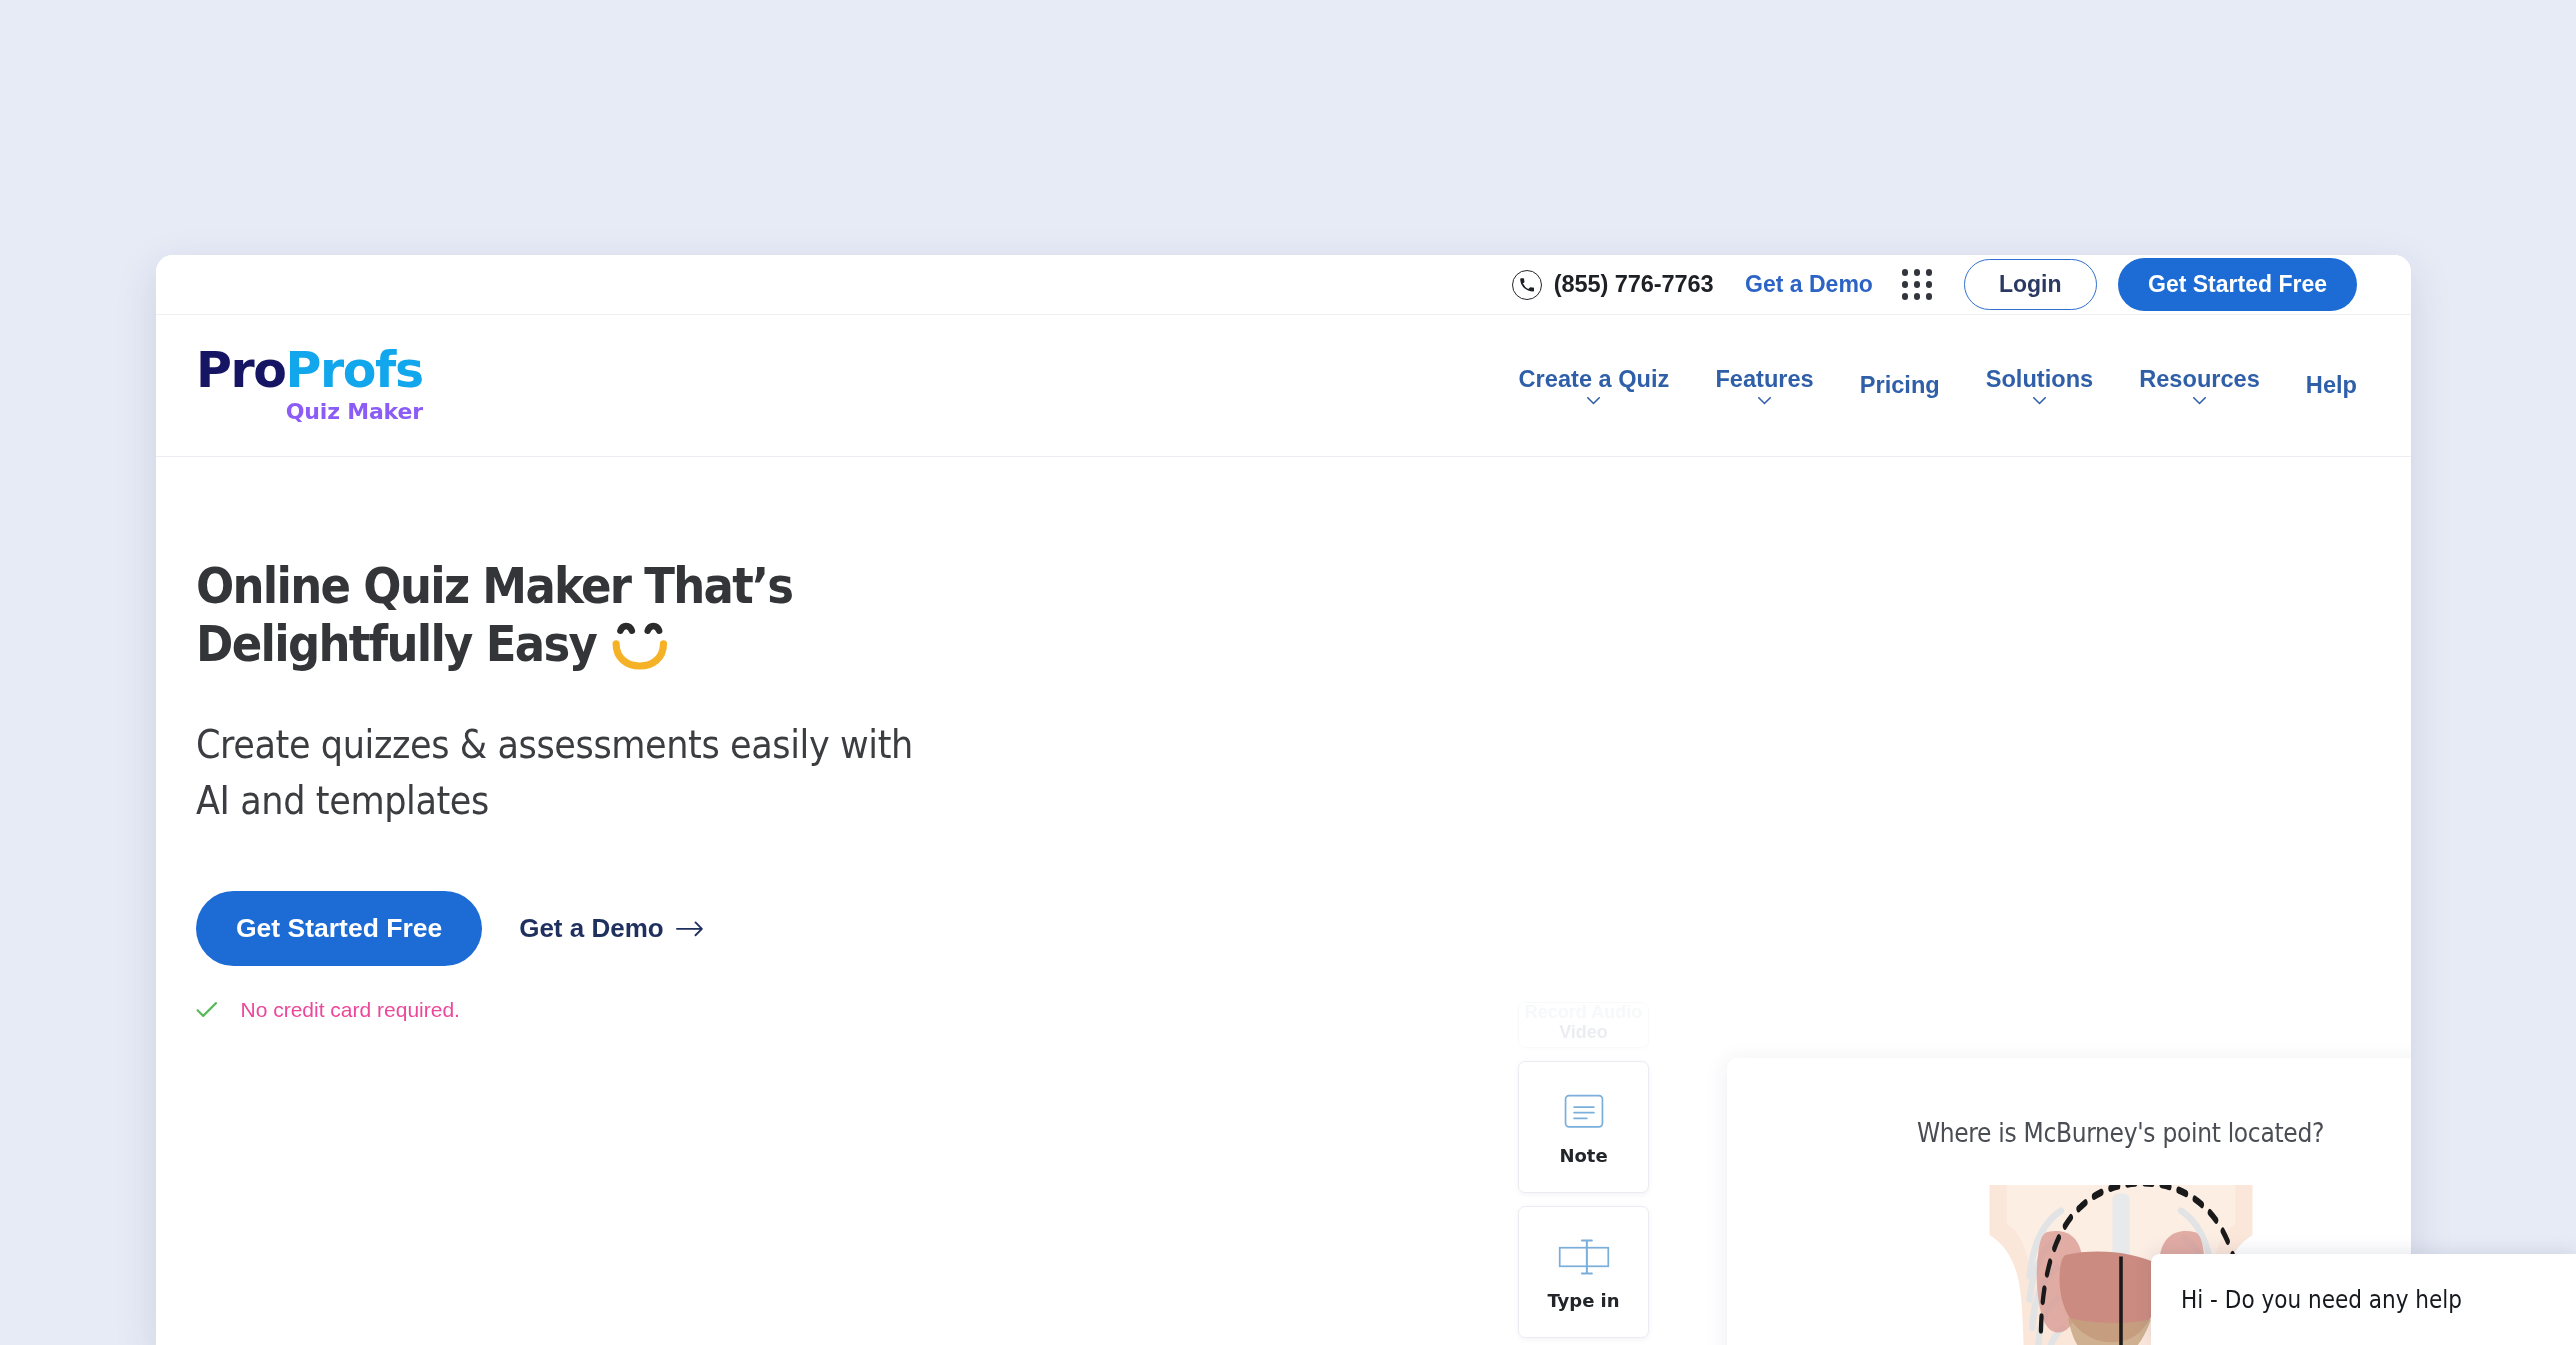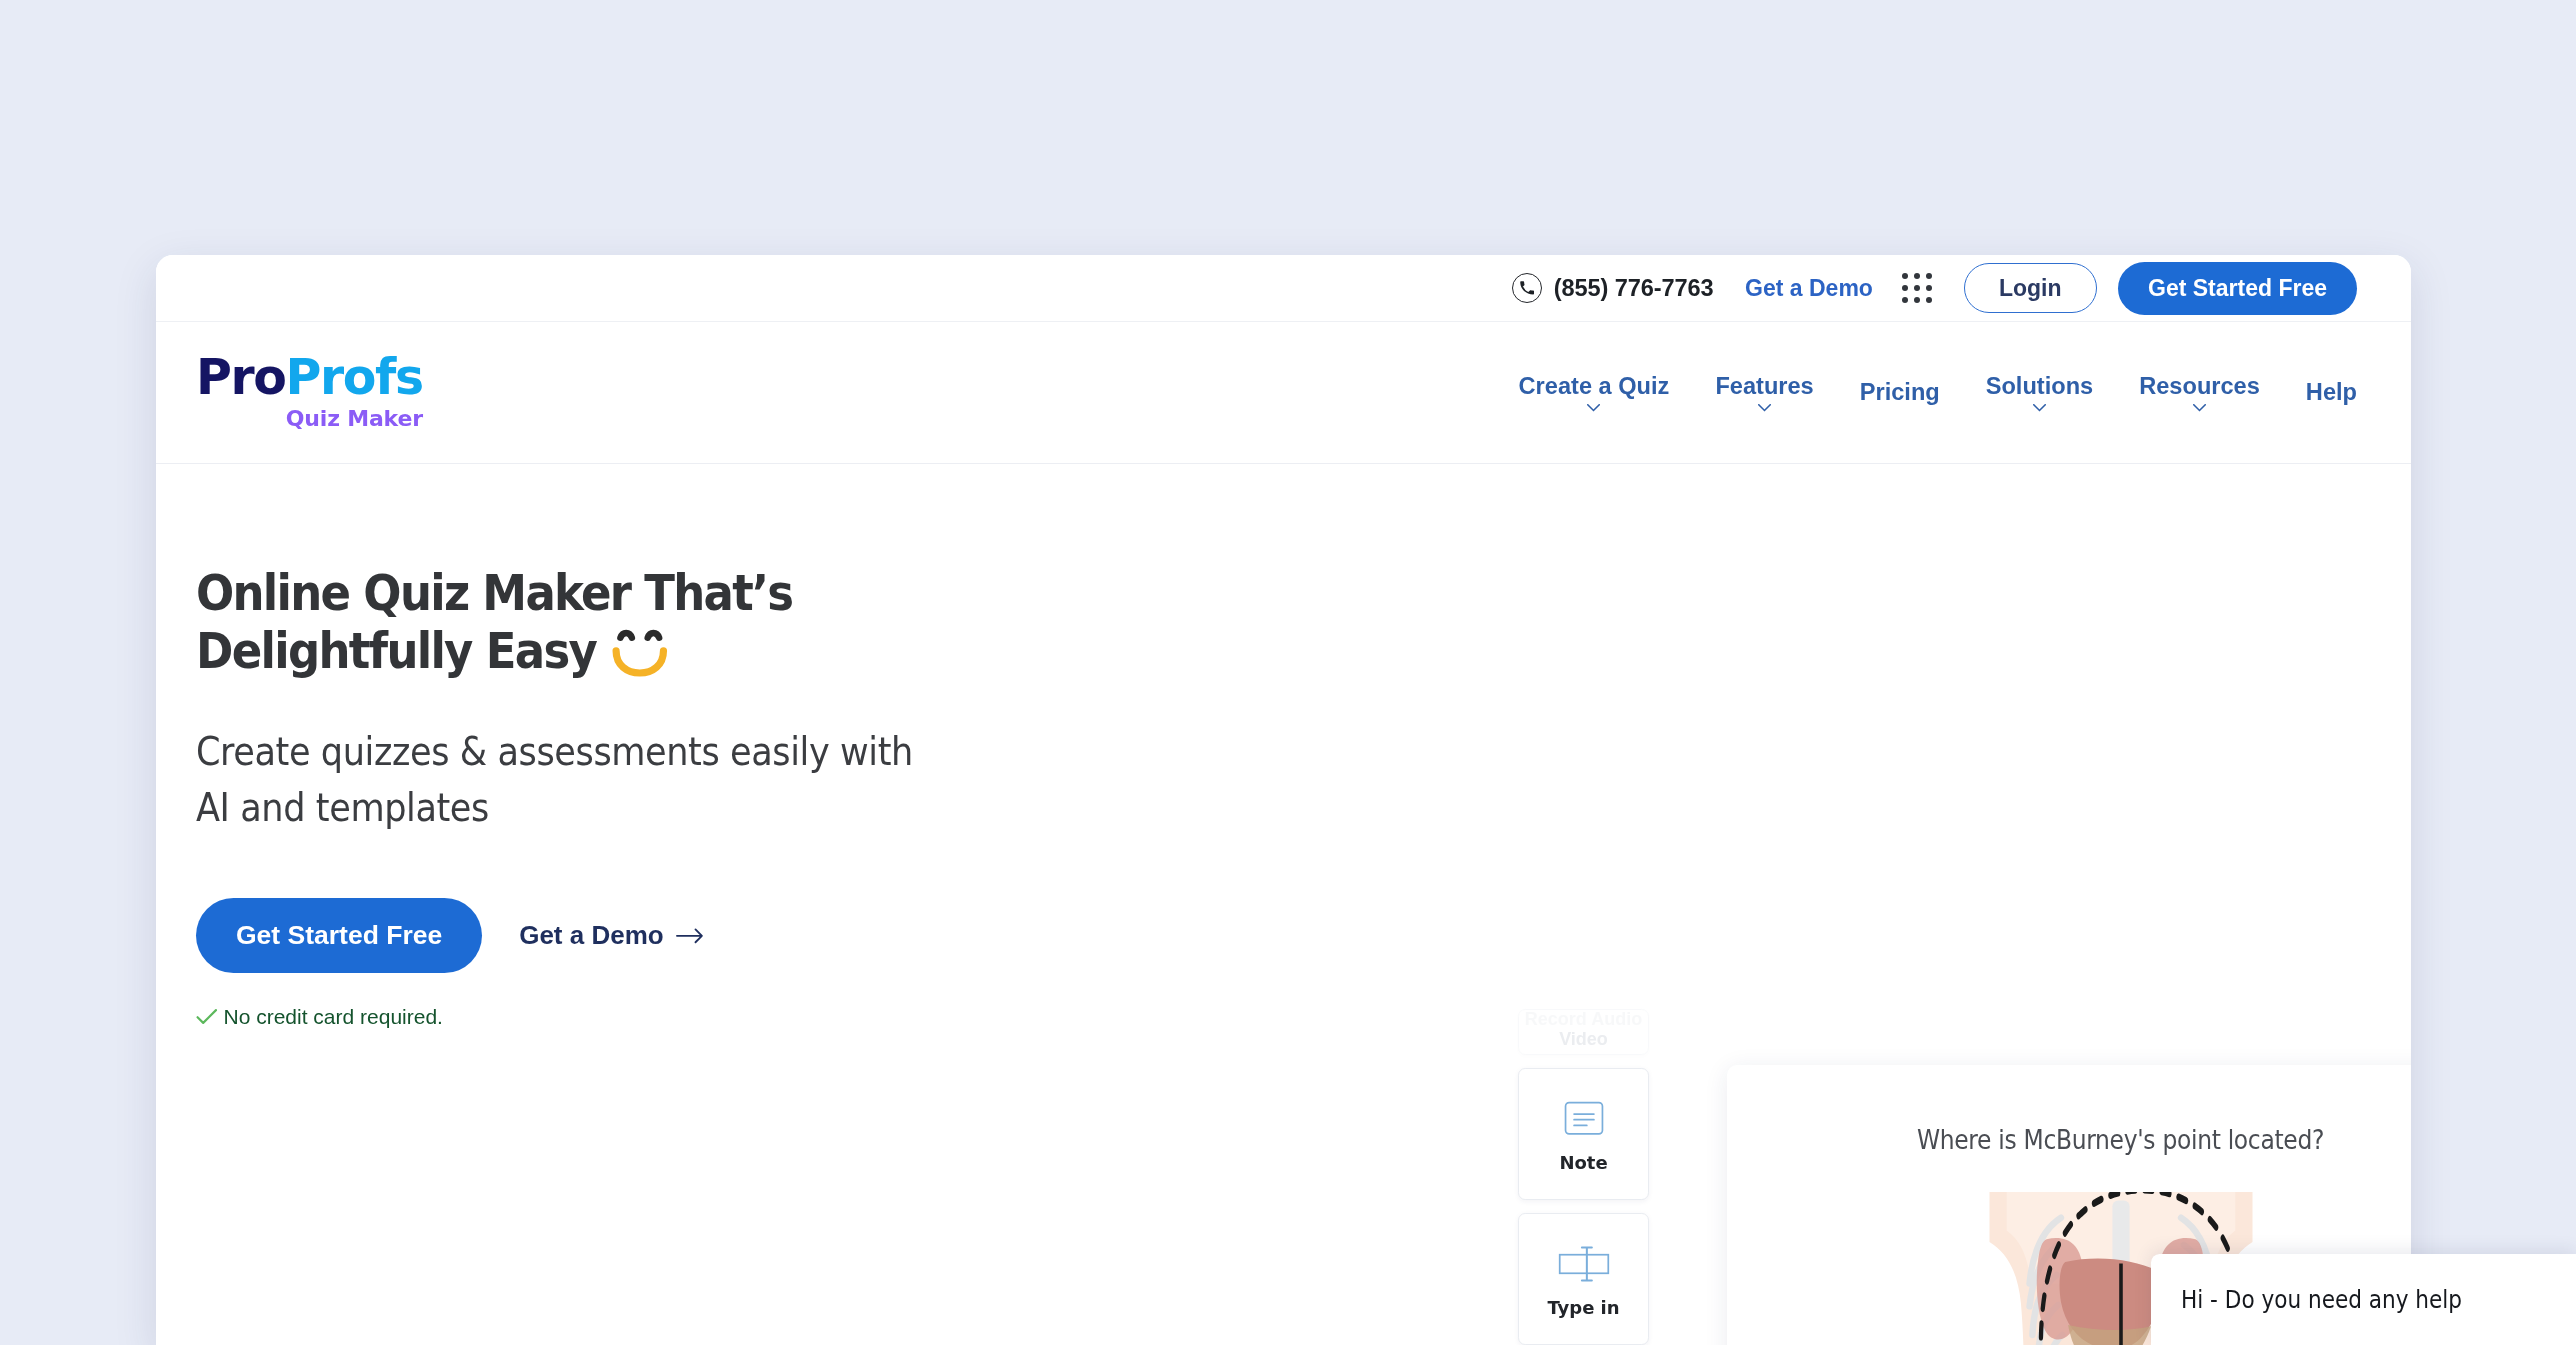--- a/index.html
+++ b/index.html
@@ -16,21 +16,21 @@
     left:156px; top:255px;
     width:2255px; height:1091px;
     background:#ffffff;
     border-radius:17px 17px 0 0;
     box-shadow:0 13px 43px rgba(35,48,95,.13);
     overflow:hidden;
   }
 
   
   .topbar{
-    height:67px;
+    height:60px;
     display:flex;
     align-items:center;
     justify-content:flex-end;
     padding-right:54px;
     gap:0;
     border-bottom:0.7px solid #eef0f4;
     background:#fff;
   }
   .phone-block{ display:flex; align-items:center; gap:12px; margin-right:31.5px; }
   .phone-circle{
@@ -138,22 +138,22 @@
     padding:22px 40px;
     cursor:pointer; white-space:nowrap;
     font-family:"Liberation Sans", sans-serif;
   }
   .hero-demo{
     display:flex; align-items:center; gap:12px;
     font-size:26px; font-weight:700; color:#1f2f5e;
     white-space:nowrap; cursor:pointer;
   }
   .nocard{
-    display:flex; align-items:center; gap:6px;
-    margin-top:31.5px; font-size:21px; color:#14532d;
+    display:flex; align-items:center; gap:23px;
+    margin-top:31.5px; font-size:21px; color:#ec4899;
   }
 
   
   .rail{ position:absolute; left:1362px; top:545px; width:131px; }
   .rail-card{
     width:131px; background:#fff;
     border:0.7px solid #e9ecf1; border-radius:7.2px;
     display:flex; flex-direction:column; align-items:center; justify-content:center;
     margin-bottom:13px;
     cursor:pointer;

